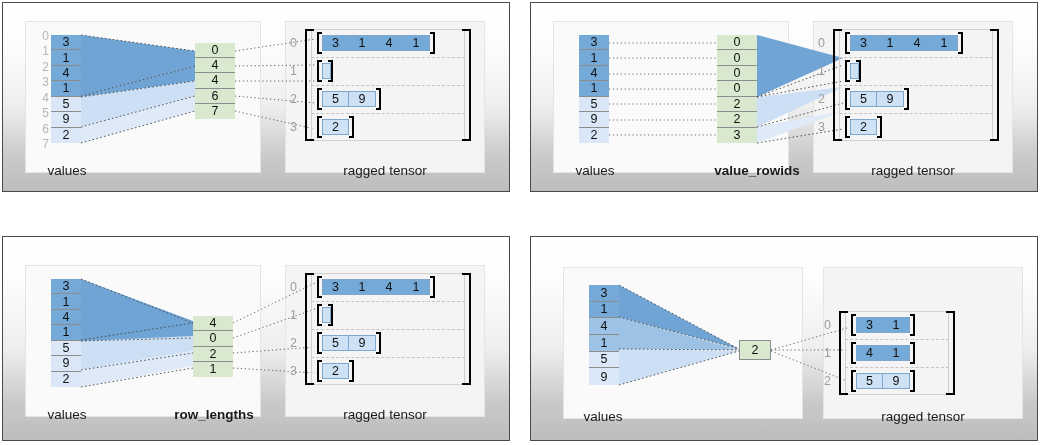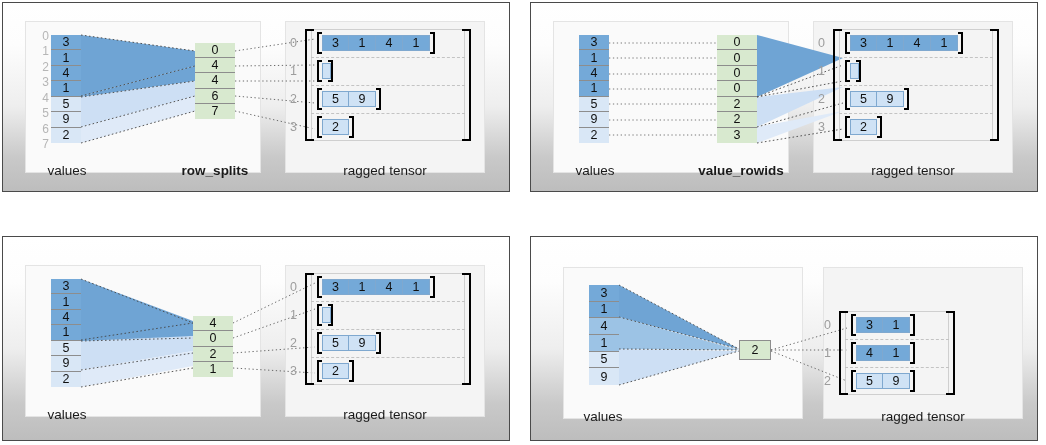--- a/index.html
+++ b/index.html
@@ -139,21 +139,20 @@
           <div class="sep" style="left: 8px; top: 84px; width: 154px;"></div>
           <div class="ridx" style="left: -18px; top: 92px;">3</div>
           <div class="ibrk l" style="left: 14px; top: 87px; height: 22px;"></div>
           <div class="ibrk r" style="left: 46px; top: 87px; height: 22px;"></div>
           <div class="rrow" style="left: 19px; top: 90px; height: 16px;">
             <div class="rcell l first" style="width: 27px; height: 16px;">2</div>
           </div>
         </div>
 
       <div class="caption" style="left:20px;top:160px;width:88px;">values</div>
-      <div class="caption bold" style="left:148px;top:160px;width:128px;">row_splits</div>
       <div class="caption" style="left:302px;top:160px;width:160px;">ragged tensor</div>
     </div>
   </div>
 
   <div class="panel" style="left:530px;top:2px;width:508px;height:190px;">
     <div class="panel-inner">
       <div class="card white" style="left:22px;top:18px;width:236px;height:152px;"></div>
       <div class="card" style="left:282px;top:18px;width:200px;height:152px;"></div>
 
       <svg class="overlay" width="508" height="190">
@@ -228,21 +227,21 @@
           <div class="sep" style="left: 8px; top: 84px; width: 154px;"></div>
           <div class="ridx" style="left: -18px; top: 92px;">3</div>
           <div class="ibrk l" style="left: 14px; top: 87px; height: 22px;"></div>
           <div class="ibrk r" style="left: 46px; top: 87px; height: 22px;"></div>
           <div class="rrow" style="left: 19px; top: 90px; height: 16px;">
             <div class="rcell l first" style="width: 27px; height: 16px;">2</div>
           </div>
         </div>
 
       <div class="caption" style="left:20px;top:160px;width:88px;">values</div>
-      <div class="caption bold" style="left:140px;top:160px;width:140px;">value_rowids</div>
+      <div class="caption bold" style="left:156px;top:160px;width:140px;">value_rowids</div>
       <div class="caption" style="left:302px;top:160px;width:160px;">ragged tensor</div>
     </div>
   </div>
 
   <div class="panel" style="left:2px;top:236px;width:508px;height:205px;">
     <div class="panel-inner">
       <div class="card white" style="left:22px;top:28px;width:236px;height:152px;"></div>
       <div class="card" style="left:282px;top:28px;width:200px;height:152px;"></div>
 
       <svg class="overlay" width="508" height="205">
@@ -313,20 +312,21 @@
           <div class="sep" style="left: 8px; top: 84px; width: 154px;"></div>
           <div class="ridx" style="left: -18px; top: 92px;">3</div>
           <div class="ibrk l" style="left: 14px; top: 87px; height: 22px;"></div>
           <div class="ibrk r" style="left: 46px; top: 87px; height: 22px;"></div>
           <div class="rrow" style="left: 19px; top: 90px; height: 16px;">
             <div class="rcell l first" style="width: 27px; height: 16px;">2</div>
           </div>
         </div>
 
       <div class="caption" style="left:20px;top:170px;width:88px;">values</div>
+      <div class="caption bold" style="left:144px;top:170px;width:134px;">row_lengths</div>
       <div class="caption" style="left:302px;top:170px;width:160px;">ragged tensor</div>
     </div>
   </div>
 
   <div class="panel" style="left:530px;top:236px;width:508px;height:205px;">
     <div class="panel-inner">
       <div class="card white" style="left:32px;top:30px;width:240px;height:152px;"></div>
       <div class="card" style="left:292px;top:30px;width:200px;height:152px;"></div>
 
       <svg class="overlay" width="508" height="205">

